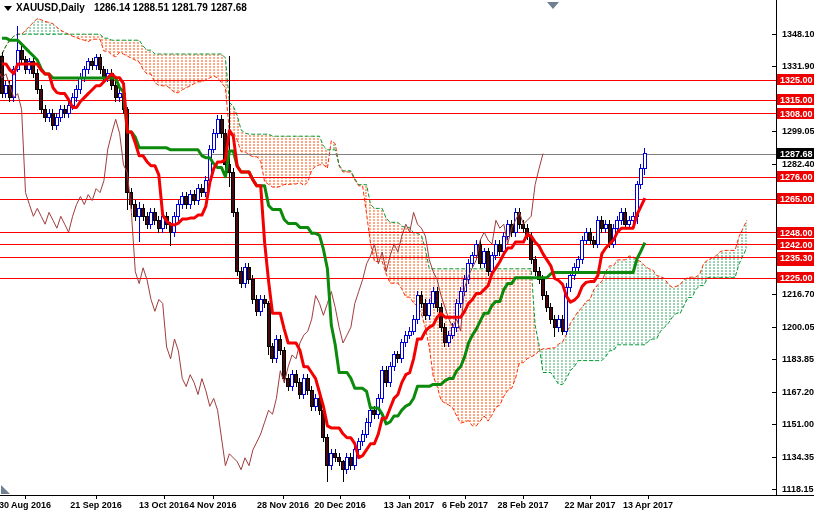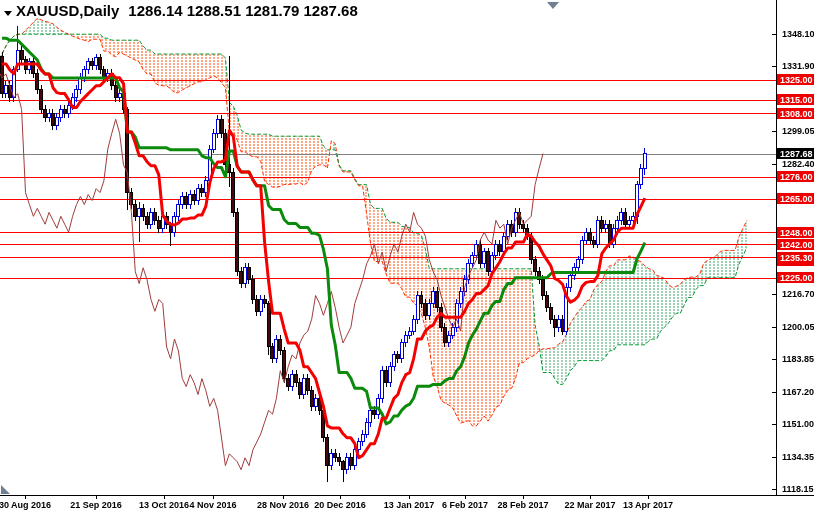--- a/index.html
+++ b/index.html
@@ -1,19 +1,19 @@
 <!DOCTYPE html>
 <html><head>
 <meta charset="utf-8">
 <style>
   html,body{margin:0;padding:0;background:#fff;}
   #app{position:relative;width:814px;height:514px;background:#fff;overflow:hidden;
        font-family:"Liberation Sans",sans-serif;}
   #chart-holder{position:absolute;left:0;top:0;width:659px;height:514px;}
-  #title{position:absolute;left:4px;top:2px;font-size:15px;font-weight:700;color:#000;
+  #title{position:absolute;left:4px;top:2px;font-size:10px;font-weight:700;color:#000;
          white-space:nowrap;z-index:5;}
   #title .tri{display:inline-block;width:0;height:0;border-left:4px solid transparent;
         border-right:4px solid transparent;border-top:5px solid #000;margin-right:4px;}
   #title .ohlc{margin-left:9px;}
   svg text{font-family:"Liberation Sans",sans-serif;}
 </style>
 </head>
 <body>
 
 <div id="app">

